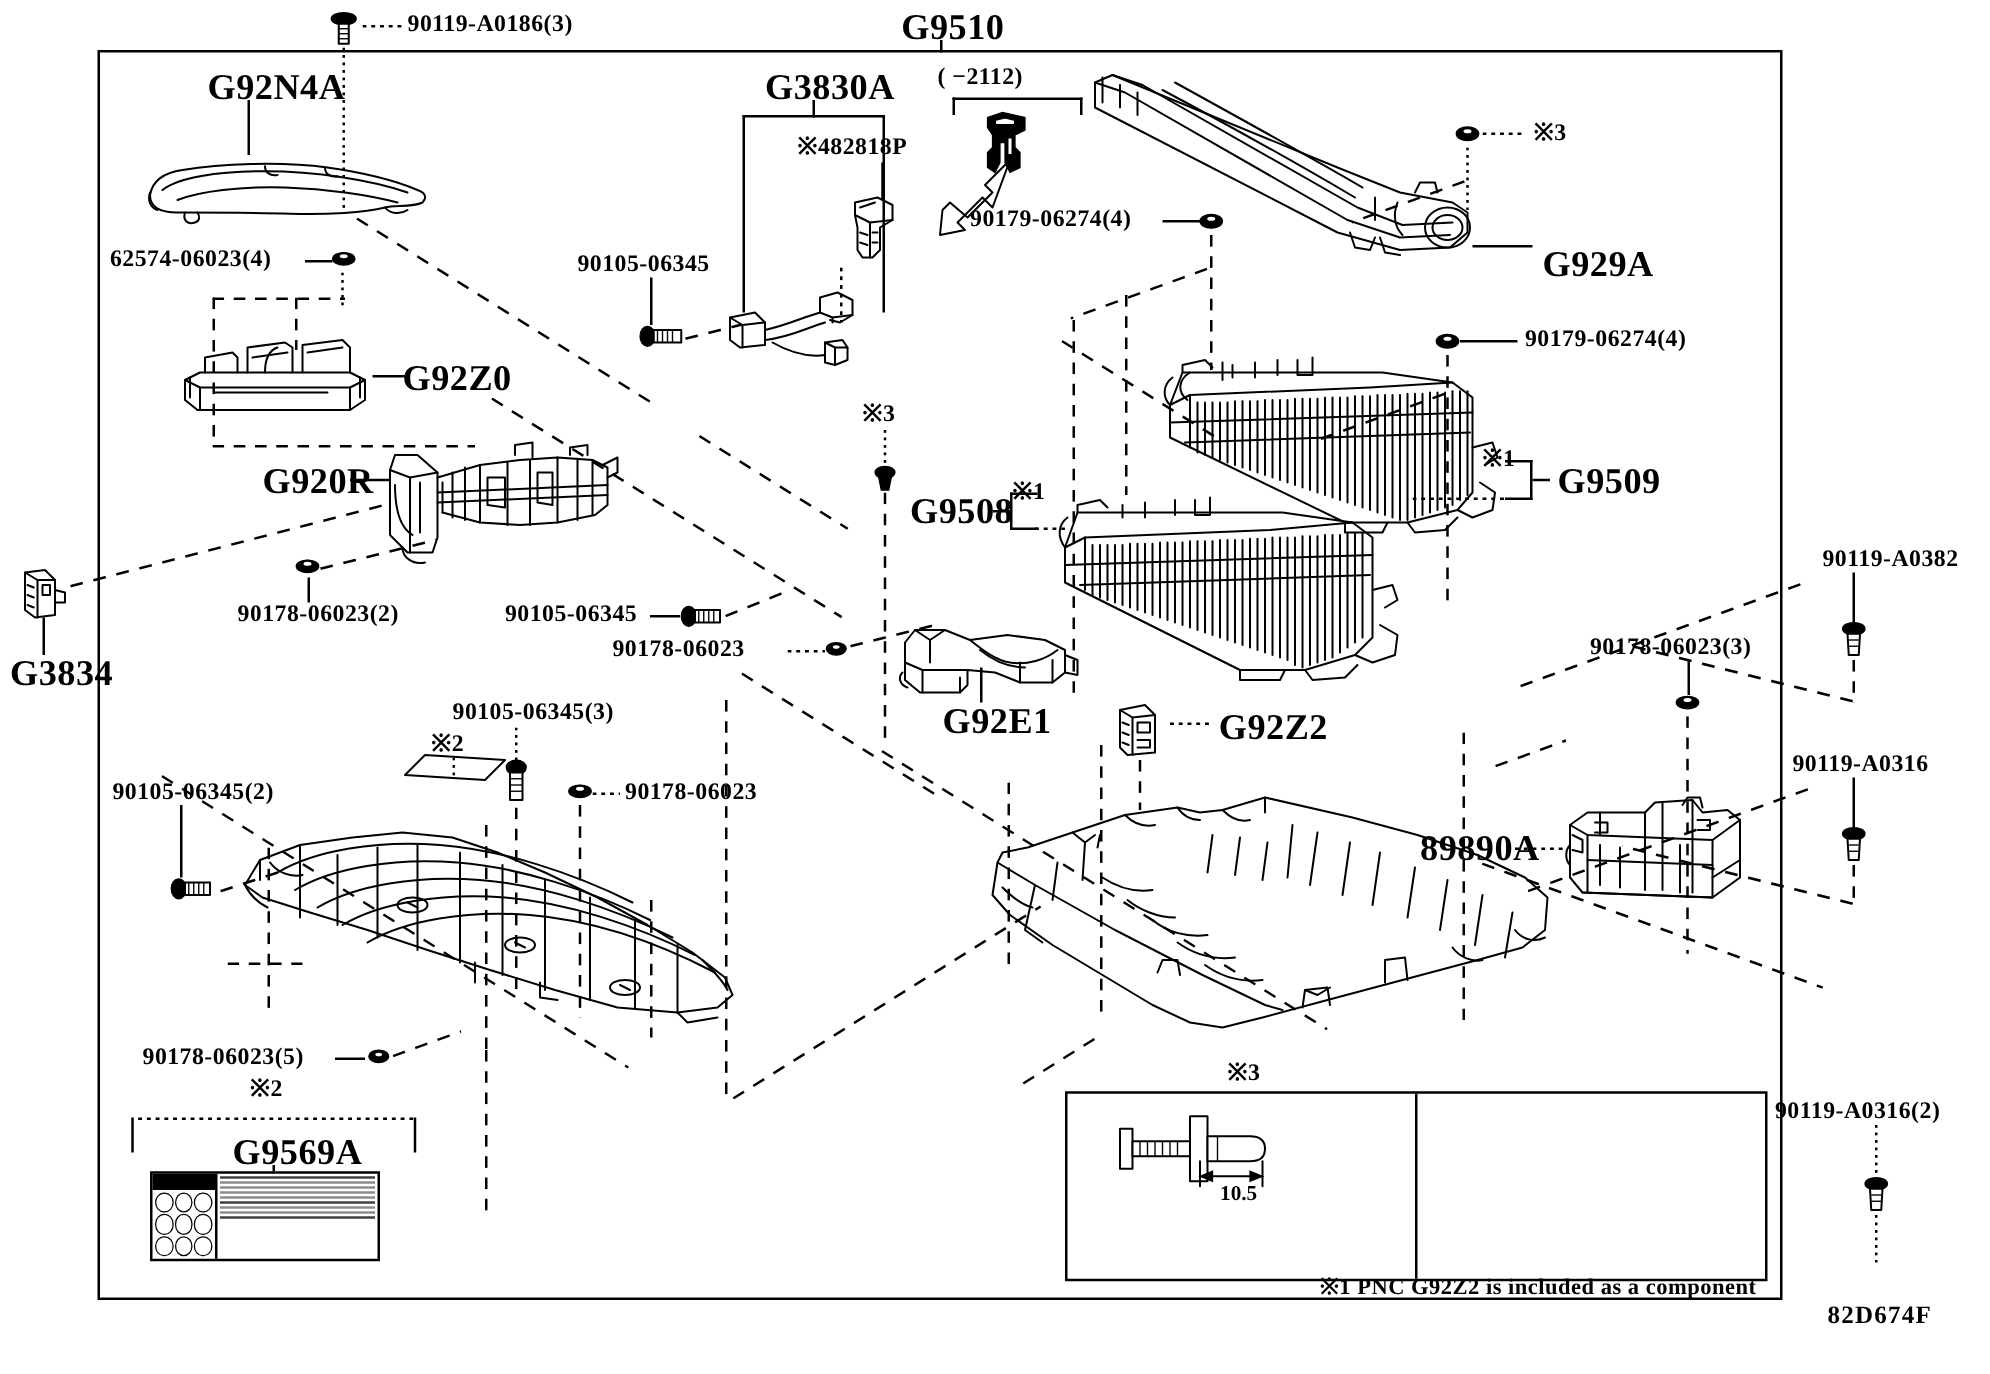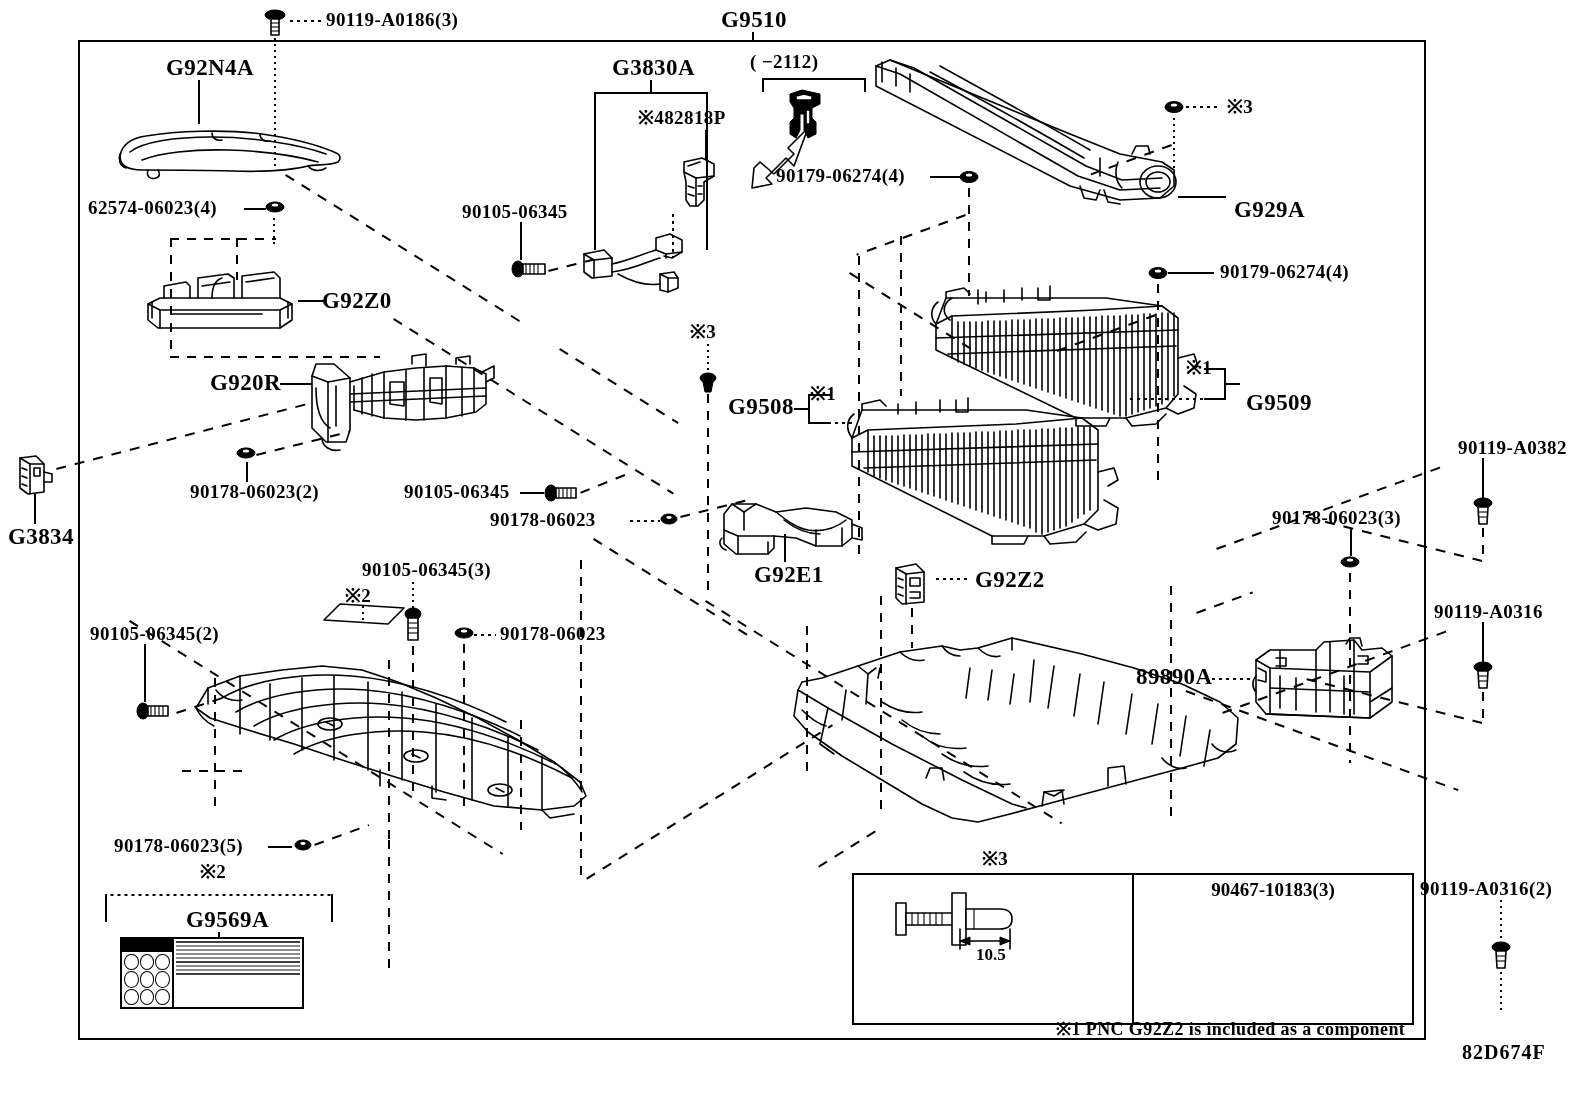--- a/index.html
+++ b/index.html
@@ -22,21 +22,21 @@
   
   .lbl{
     position:absolute;
     font-family:"Liberation Serif", serif;
     font-weight:700;
     letter-spacing:0.4px;
     white-space:nowrap;
     line-height:1;
   }
   .lbl.pn{font-size:19px;}          
-  .lbl.pnc{font-size:23px;}
+  .lbl.pnc{font-size:29px;}
   .lbl.note{font-size:18px;font-weight:700;}
   .lbl.sheet{font-size:20px;letter-spacing:1px;}
 
   
   .ln{position:absolute;background:#000;}
   .ln.h{height:2px;}
   .ln.v{width:2px;}
   .dotln{position:absolute;height:2px;
     background-image:linear-gradient(to right,#000 0 3px,transparent 3px 7px);
     background-size:7px 2px;background-repeat:repeat-x;}
@@ -387,21 +387,21 @@
   <svg style="position:absolute;left:1146px;top:262px;" width="24" height="22">
     <ellipse class="ptf" cx="12" cy="11" rx="9" ry="5.5"></ellipse>
     <ellipse class="ptw" cx="12" cy="9" rx="4" ry="2.4"></ellipse>
   </svg>
   <div class="dashln v" style="left:1157px;top:284px;height:200px;"></div>
   <div class="diag" style="left:1156px;top:316px;width:108px;transform:rotate(160deg);"></div>
 
   <div class="lbl pn" style="left:1186px;top:358px;">※1</div>
   <div class="brk-right" style="left:1204px;top:368px;width:22px;height:32px;"></div>
   <div class="ln h" style="left:1226px;top:383px;width:14px;"></div>
-  <div class="lbl pnc" style="left:1246px;top:371px;margin-top:20px;">G9509</div>
+  <div class="lbl pnc" style="left:1246px;top:371px;">G9509</div>
   <div class="dotln" style="left:1130px;top:398px;width:76px;"></div>
 
   <div class="lbl pnc" style="left:728px;top:395px;">G9508</div>
   <div class="ln h" style="left:794px;top:408px;width:14px;"></div>
   <div class="lbl pn" style="left:810px;top:384px;">※1</div>
   <div class="brk-left" style="left:808px;top:394px;width:22px;height:30px;"></div>
   <div class="dotln" style="left:828px;top:422px;width:24px;"></div>
 
   <svg style="position:absolute;left:840px;top:368px;" width="290" height="180">
     <path class="pt" d="M12,70 L12,98 L152,168 L204,168 L244,156 L258,142 L258,62 L242,50 L186,42 L22,42 Z"></path>
@@ -758,21 +758,20 @@
           <line class="pt" x1="6" y1="14" x2="56" y2="14"></line>
           <path class="ptf" d="M6,14 L16,10 L16,18 Z"></path>
           <path class="ptf" d="M56,14 L46,10 L46,18 Z"></path>
           <line class="pt" x1="6" y1="2" x2="6" y2="22"></line>
           <line class="pt" x1="56" y1="2" x2="56" y2="22"></line>
         </svg>
         <div class="dimtext" style="left:122px;top:70px;">10.5</div>
       </div>
     </div>
     <div class="cell">
-      <div class="cpn">90467-10183(3)</div>
     </div>
   </div>
 
   <div class="lbl note" style="left:1056px;top:1020px;">※1 PNC G92Z2 is included as a component</div>
 
   <div class="lbl pn" style="left:1420px;top:879px;">90119-A0316(2)</div>
   <div class="fineln" style="left:1500px;top:900px;height:42px;"></div>
   <svg style="position:absolute;left:1488px;top:940px;" width="26" height="32">
     <ellipse class="ptf" cx="13" cy="7" rx="9" ry="5"></ellipse>
     <path class="ptw" d="M8,11 L18,11 L17,28 L9,28 Z"></path>

